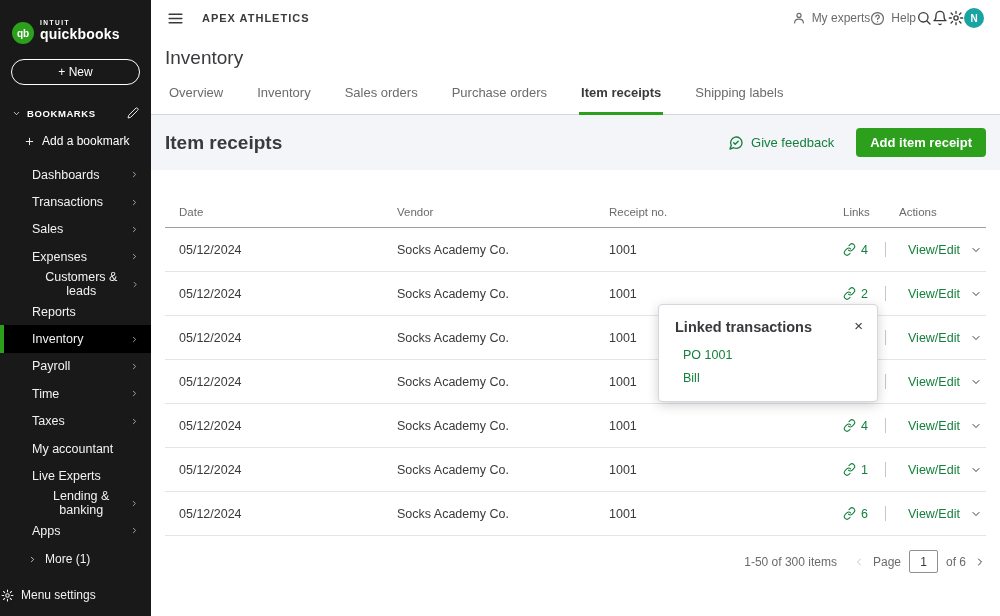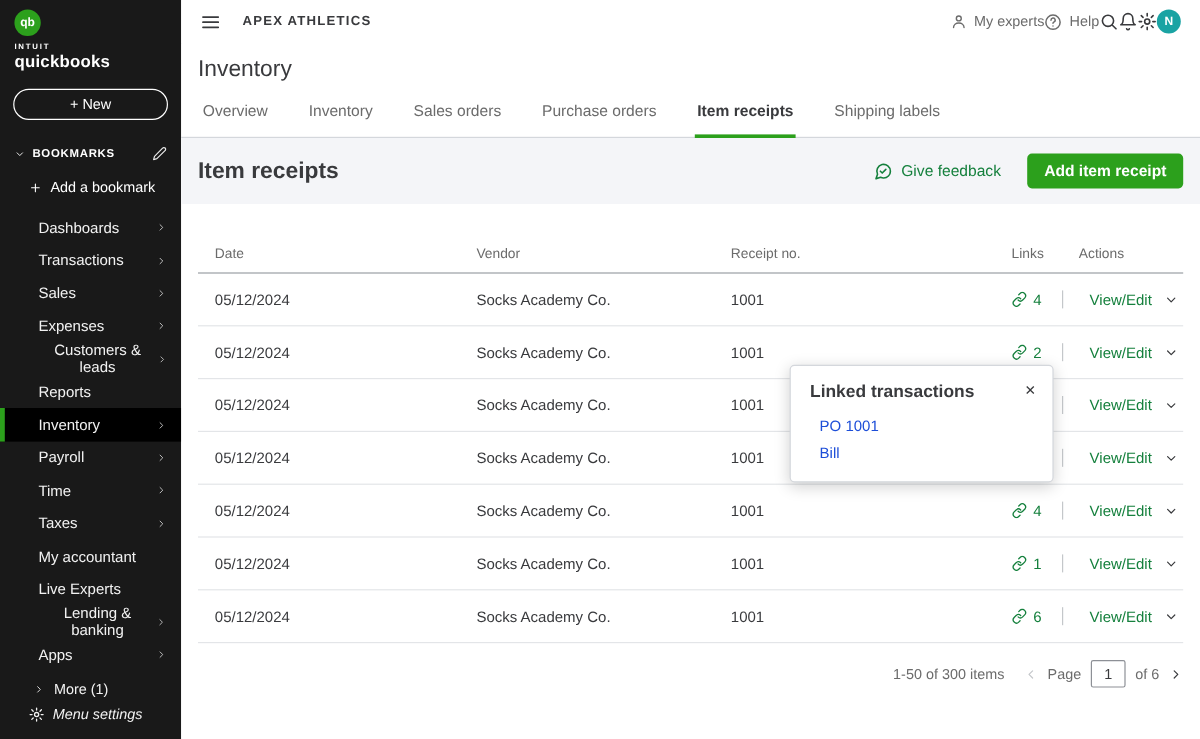--- a/index.html
+++ b/index.html
@@ -6,34 +6,34 @@
   html,body { width:1000px; height:616px; }
   body {
     font-family: "Liberation Sans", sans-serif;
     background:#fff; color:#393a3d; position:relative; overflow:hidden;
   }
   svg { display:block; }
   .stroke { fill:none; stroke:currentColor; stroke-width:2; stroke-linecap:round; stroke-linejoin:round; }
 
   
   .sidebar { position:absolute; left:0; top:0; width:151px; height:616px; background:#191919; color:#fff; }
-  .logo { display:flex; align-items:flex-start; gap:6px; padding:5px 12px 6px; cursor:pointer;flex-direction:column; }
+  .logo { display:flex; align-items:flex-start; gap:6px; padding:19px 12px 6px; cursor:pointer; }
   .logo-circle { width:22px; height:22px; border-radius:50%; background:#2ca01c; color:#fff; font-weight:bold; font-size:10px; display:flex; align-items:center; justify-content:center; margin-top:3px; }
   .logo-intuit { font-size:6.5px; letter-spacing:1.5px; font-weight:bold; }
   .logo-qb { font-size:14px; font-weight:bold; letter-spacing:0.2px; }
   .new-btn { margin:9px 11px 14px; height:26px; border:1px solid #fff; border-radius:14px; background:transparent; color:#fff; font-size:12px; width:129px; display:flex; align-items:center; justify-content:center; cursor:pointer; font-family:inherit; }
   .sec-head { display:flex; align-items:center; gap:6px; padding:8px 12px; font-size:9.5px; font-weight:bold; letter-spacing:.6px; cursor:pointer; }
   .sec-head .pencil { margin-left:auto; color:#e8e8e8; }
   .add-bookmark { display:flex; align-items:center; gap:7px; padding:7px 12px 7px 24px; font-size:12px; color:#fff; cursor:pointer; margin-bottom:6px; }
   .menu-list { }
   .menu-item { display:flex; align-items:center; height:27.4px; padding:0 12px 0 28px; font-size:12.5px; color:#f2f2f2; cursor:pointer; border-left:4px solid transparent;text-align:center; }
   .menu-item.active { border-left:4px solid #2ca01c; background:#000; }
   .menu-item .chev { margin-left:auto; color:#cfcfcf; }
   .more-item { display:flex; align-items:center; gap:8px; padding:8px 12px 8px 28px; font-size:12px; color:#f2f2f2; cursor:pointer; }
-  .menu-settings { position:absolute; bottom:8px; left:0; display:flex; align-items:center; gap:7px; padding:6px 24px; font-size:12px; color:#f2f2f2; cursor:pointer;font-style:italic; }
+  .menu-settings { position:absolute; bottom:8px; left:0; display:flex; align-items:center; gap:7px; padding:6px 1px; font-size:12px; color:#f2f2f2; cursor:pointer; }
 
   
   .topbar { position:absolute; left:151px; top:0; right:0; height:36px; background:#fff; display:flex; align-items:center; padding:0 16px; }
   .hamburger { color:#393a3d; cursor:pointer; margin-right:18px; }
   .company { font-size:11px; font-weight:bold; letter-spacing:1px; color:#393a3d; }
   .top-right { margin-left:auto; display:flex; align-items:center; color:#6b6b6b; font-size:12px; }
   .top-link { display:flex; align-items:center; gap:6px; cursor:pointer; }
   .top-icon { color:#393a3d; cursor:pointer; }
   .avatar { width:20px; height:20px; border-radius:50%; background:#1aa3a3; color:#fff; font-size:10px; font-weight:bold; display:flex; align-items:center; justify-content:center; cursor:pointer; }
 
@@ -68,21 +68,21 @@
   .pager { display:flex; align-items:center; gap:8px; }
   .pg-prev { color:#c4c7ca; cursor:default; }
   .pg-next { color:#393a3d; cursor:pointer; }
   .page-input { width:29px; height:23px; border:1px solid #8d9096; border-radius:2px; text-align:center; font-size:12px; font-family:inherit; color:#393a3d; }
 
   
   .popover { position:absolute; left:658px; top:304px; width:220px; background:#fff; border:1px solid #d4d7dc; border-radius:4px; box-shadow:0 3px 12px rgba(0,0,0,.18); padding:14px 16px 16px; z-index:20; }
   .pop-title { font-size:14.5px; font-weight:bold; color:#393a3d; }
   .pop-close { position:absolute; right:14px; top:13px; font-size:15px; color:#393a3d; cursor:pointer; line-height:1; }
   .pop-links { margin-top:13px; padding-left:8px; display:flex; flex-direction:column; gap:9px; }
-  .pop-link { color:#1d4ed8; font-size:12.5px; cursor:pointer; }
+  .pop-link { color:#15803d; font-size:12.5px; cursor:pointer; }
 </style>
 </head>
 <body>
 
 <div class="sidebar">
   <div class="logo">
     <div class="logo-circle">qb</div>
     <div>
       <div class="logo-intuit">INTUIT</div>
       <div class="logo-qb">quickbooks</div>

